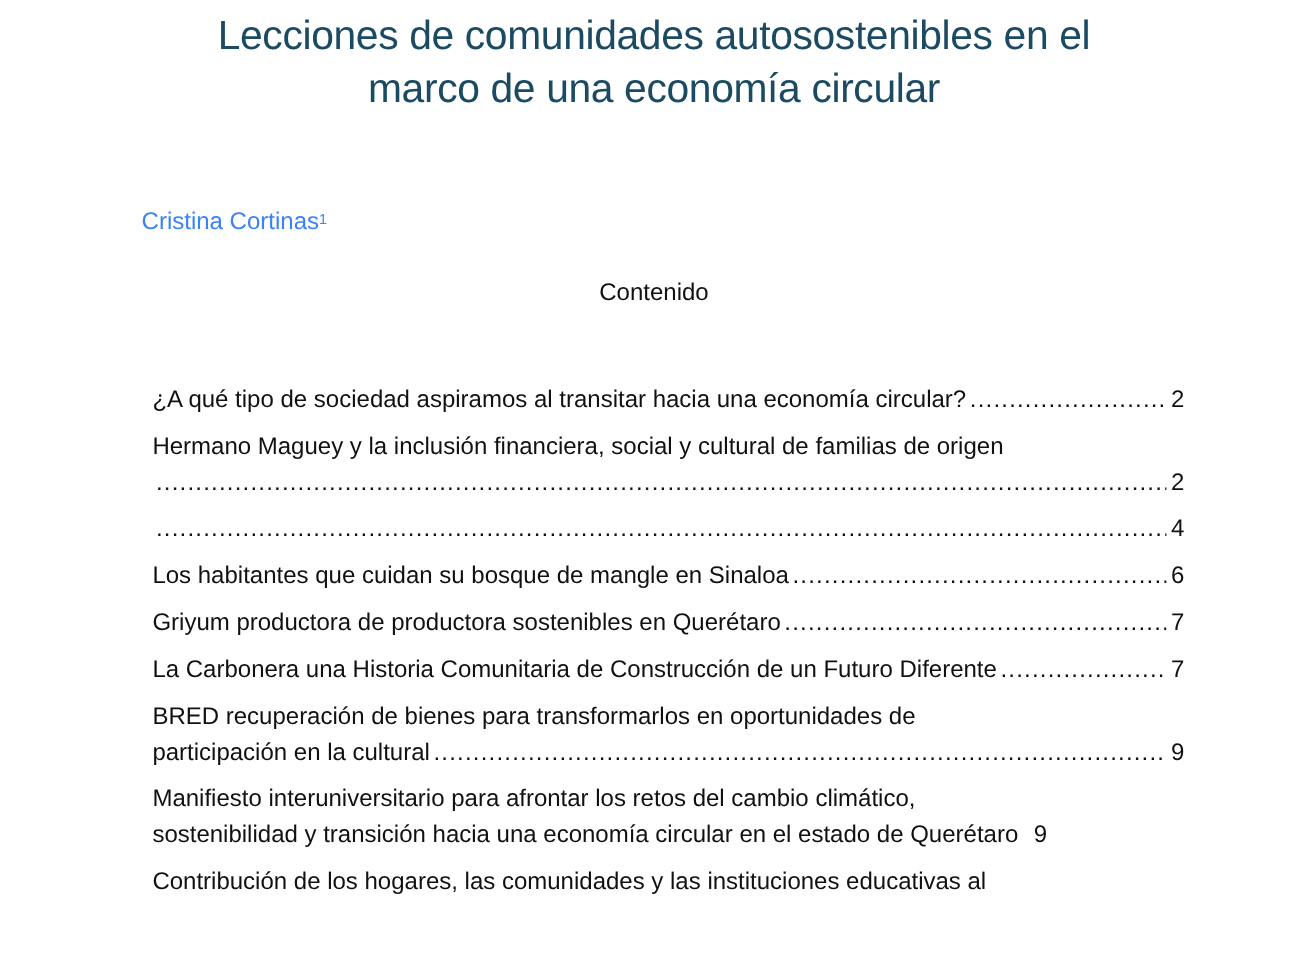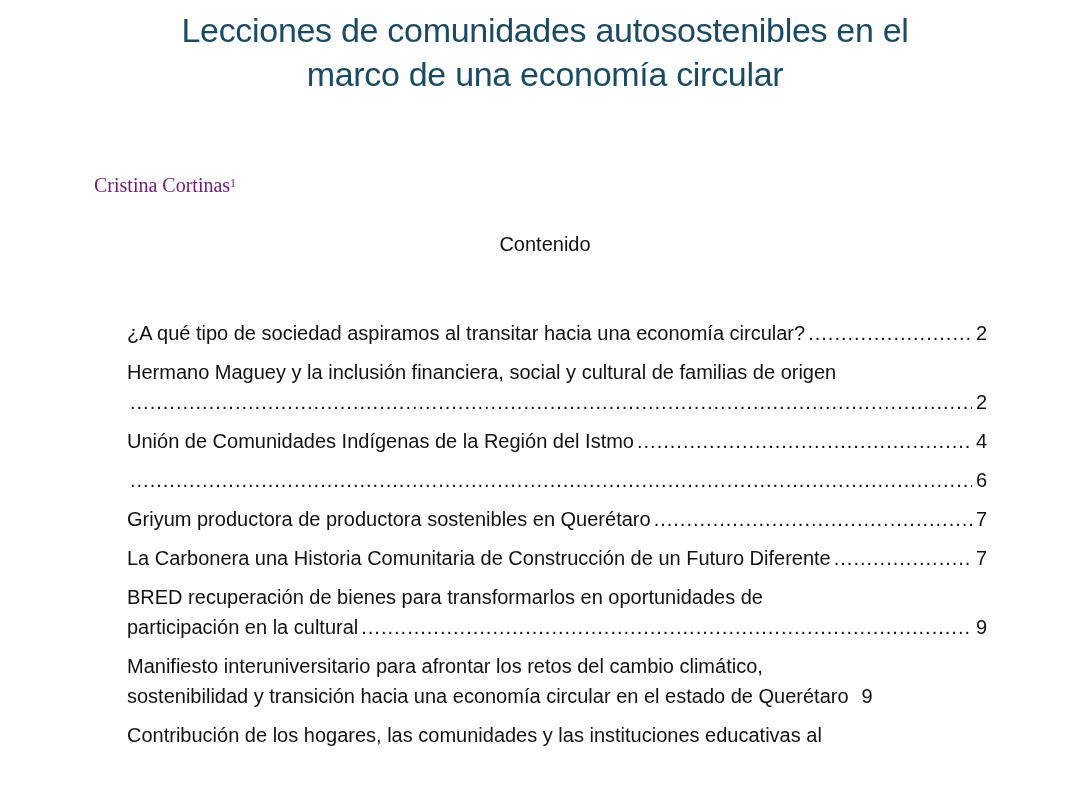--- a/index.html
+++ b/index.html
@@ -25,26 +25,25 @@
       font-size: 34px;
       line-height: 44px;
       color: #1b4a63;
       font-weight: normal;
       margin: 0;
       letter-spacing: -0.3px;
     }
     .title span { display: block; }
     .author {
       position: absolute;
-      left: 94px;
+      left: 118px;
       top: 172px;
       font-size: 20px;
       line-height: 26px;
-      color: #701a75;
-      font-family: Liberation Serif, serif;
+      color: #3b82f6;
     }
     .author sup {
       font-size: 12px;
       vertical-align: top;
       position: relative;
       top: -2px;
     }
     .toc-heading {
       position: absolute;
       left: 0;
@@ -119,29 +118,29 @@
   <li class="toc-entry">
     <div class="wrap-line">Hermano Maguey y la inclusión financiera, social y cultural de familias de origen</div>
     <div class="toc-line">
       <span class="leader"></span>
       <span class="page">2</span>
     </div>
   </li>
 
   <li class="toc-entry">
     <div class="toc-line">
-      <span class="text">Unión de Comunidades Indígenas de la Región del Istmo</span>
       <span class="leader"></span>
       <span class="page">4</span>
     </div>
   </li>
 
 
   <li class="toc-entry">
     <div class="toc-line">
+      <span class="text">Los habitantes que cuidan su bosque de mangle en Sinaloa</span>
       <span class="leader"></span>
       <span class="page">6</span>
     </div>
   </li>
 
   <li class="toc-entry">
     <div class="toc-line">
       <span class="text">Griyum productora de productora sostenibles en Querétaro</span>
       <span class="leader"></span>
       <span class="page">7</span>

